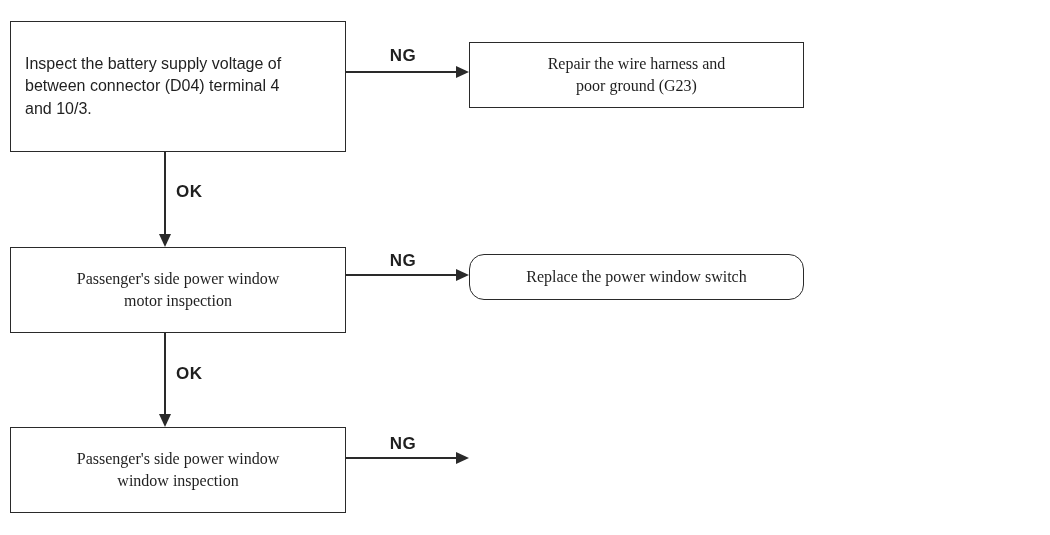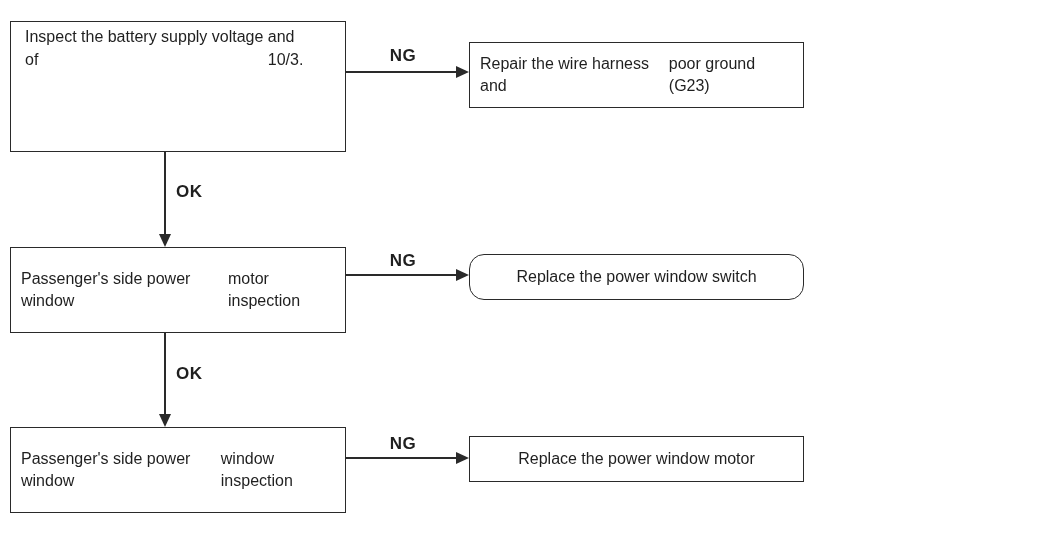--- a/index.html
+++ b/index.html
@@ -15,27 +15,28 @@
     background: #ffffff;
     color: #1f1f1f;
     overflow: hidden;
   }
   .fc-box {
     position: absolute;
     border: 1.5px solid #2a2a2a;
     background: #ffffff;
     box-sizing: border-box;
     display: flex;
+    flex-direction: column;
     justify-content: center;
     font-size: 16px;
     line-height: 22.5px;
     color: #1f1f1f;
   }
   .fc-box.left-align { align-items: flex-start; padding: 4px 14px; text-align: left; }
-  .fc-box.center-align { align-items: center; padding: 22px 10px; }
+  .fc-box.center-align { align-items: center; padding: 22px 10px; font-family: Liberation Serif, serif; }
   .fc-line-h {
     position: absolute;
     height: 2px;
     background: #2a2a2a;
   }
   .fc-line-v {
     position: absolute;
     width: 2px;
     background: #2a2a2a;
   }
@@ -62,20 +63,21 @@
   }
   .ng-label { width: 60px; text-align: center; }
 </style>
 </head>
 <body>
 
 <div id="canvas">
 
   <div class="fc-box left-align" style="left:10px; top:21px; width:336px; height:131px;">
     <div>Inspect the battery supply voltage of</div>
+    <div>between connector (D04) terminal 4</div>
     <div>and 10/3.</div>
   </div>
 
   <div class="branch-label ng-label" style="left:373px; top:46px;">NG</div>
   <div class="fc-line-h" style="left:346px; top:71px; width:111px;"></div>
   <div class="arrow-right" style="left:456px; top:66px;"></div>
   <div class="fc-box center-align" style="left:469px; top:42px; width:335px; height:66px;">
     <div>Repair the wire harness and</div>
     <div>poor ground (G23)</div>
   </div>
@@ -101,17 +103,14 @@
   <div class="arrow-down" style="left:159px; top:414px;"></div>
 
   <div class="fc-box center-align" style="left:10px; top:427px; width:336px; height:86px;">
     <div>Passenger's side power window</div>
     <div>window inspection</div>
   </div>
 
   <div class="branch-label ng-label" style="left:373px; top:434px;">NG</div>
   <div class="fc-line-h" style="left:346px; top:457px; width:111px;"></div>
   <div class="arrow-right" style="left:456px; top:452px;"></div>
-  <div class="fc-box center-align" style="left:469px; top:436px; width:335px; height:42px;">
-    <div>Replace the power window motor</div>
-  </div>
 
 </div>
 
 </body></html>

